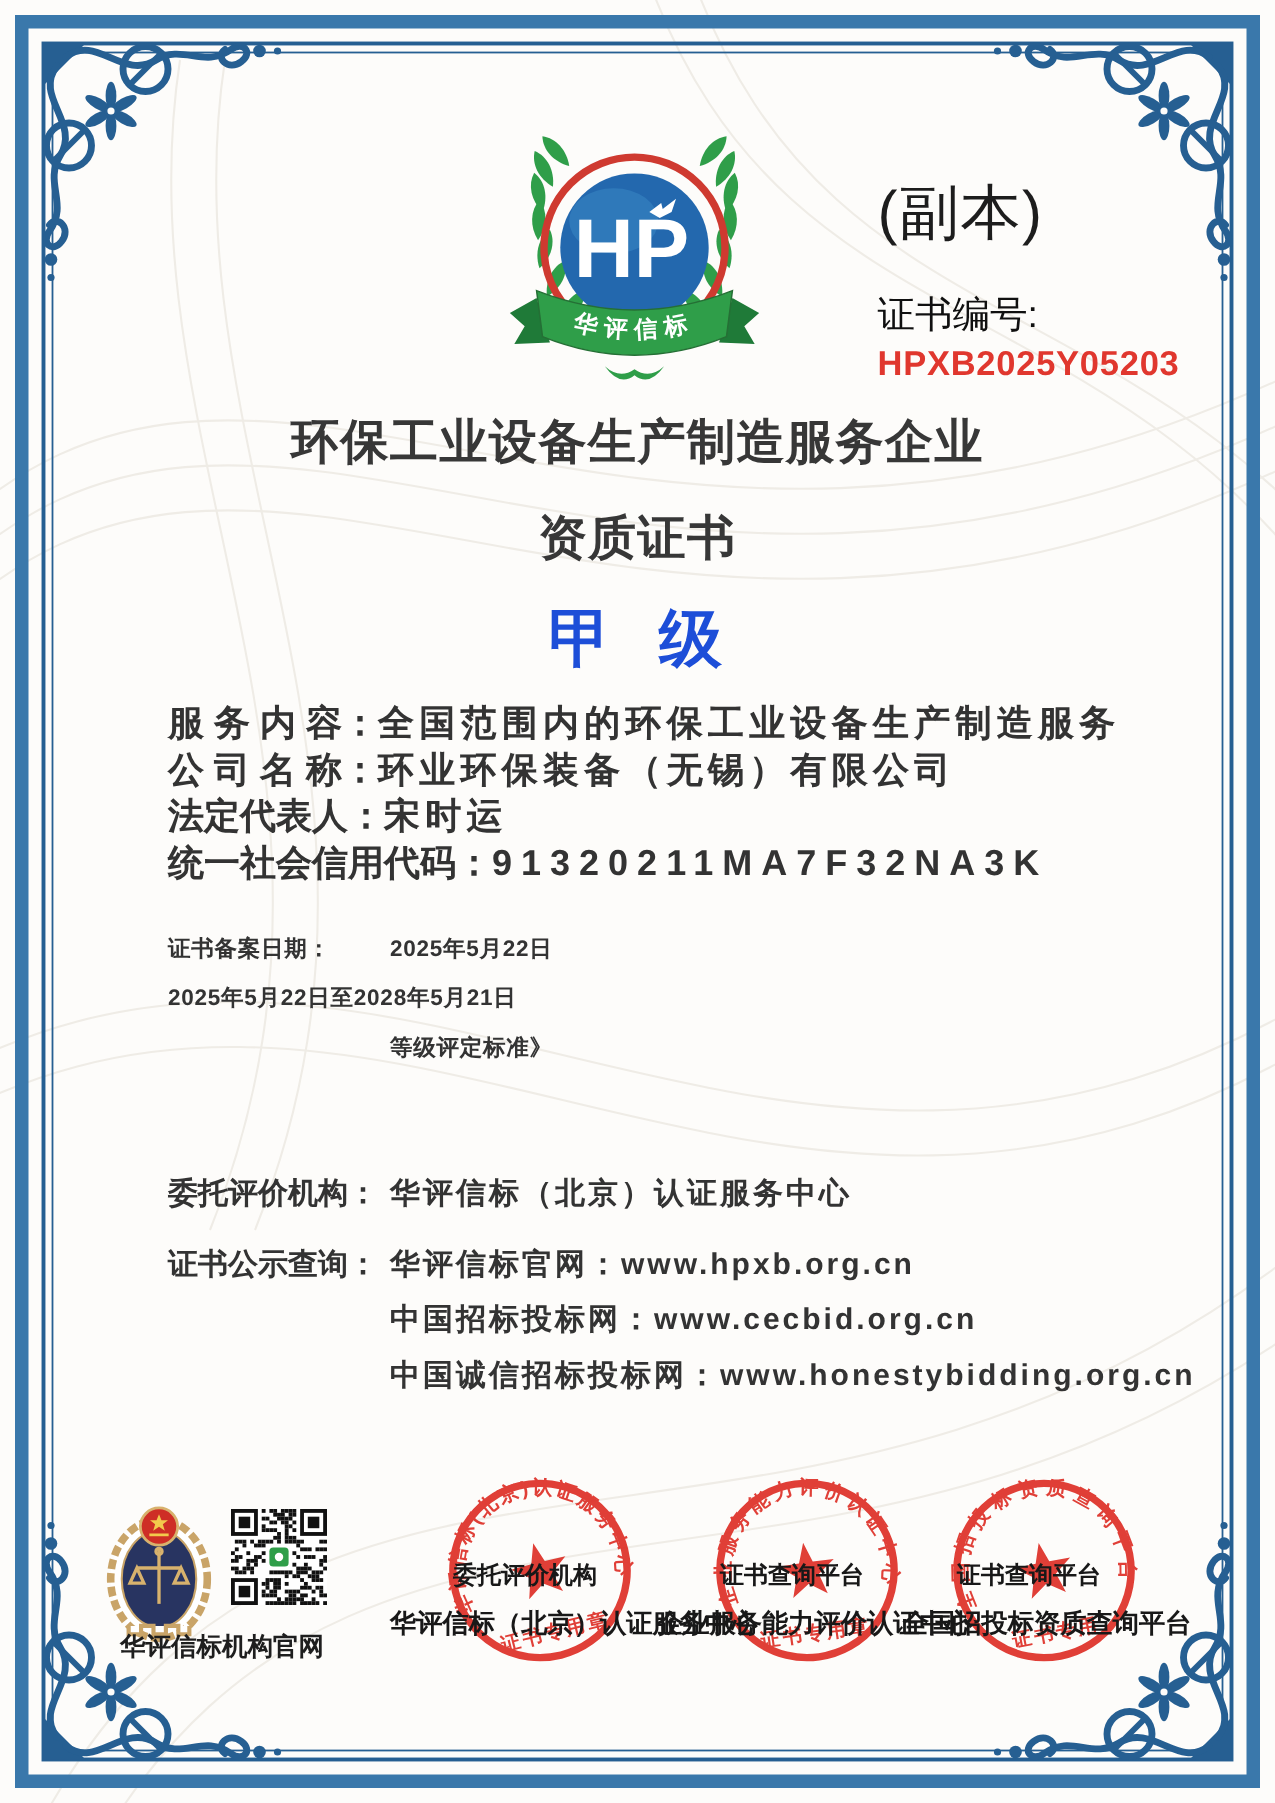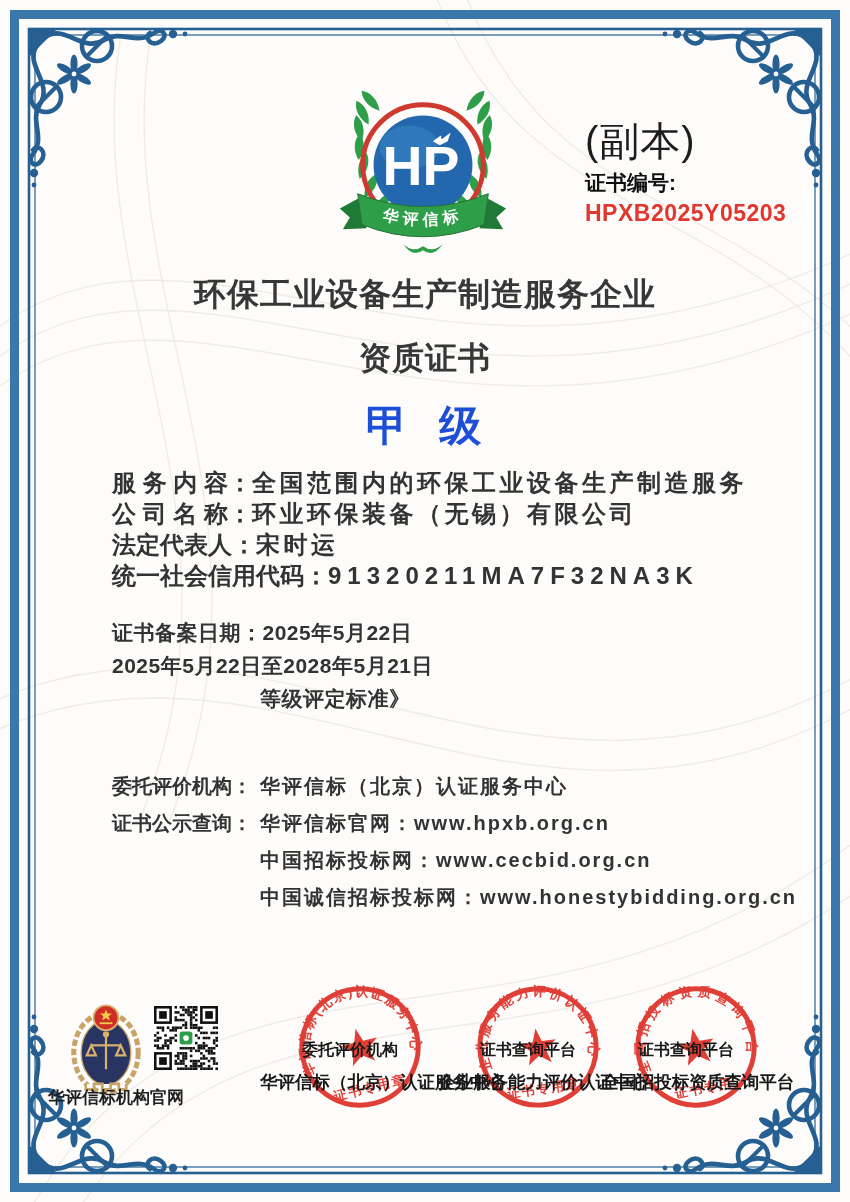--- a/index.html
+++ b/index.html
@@ -12,51 +12,51 @@
   .abs{position:absolute;}
   svg{display:block;}
   .bg-pattern{position:absolute;inset:0;z-index:1;}
   .frame{position:absolute;inset:0;z-index:5;pointer-events:none;}
   .content{position:absolute;inset:0;z-index:10;}
 
   
   .logo{left:328px;top:80px;width:190px;height:182px;}
   .copy-block{left:585px;top:114px;width:230px;}
   .copy-label{font-size:40px;font-weight:400;color:#1d1d1d;letter-spacing:1px;}
-  .certno-label{font-size:21px;font-weight:bold;color:#101010;}
+  .certno-label{margin-top:24px;font-size:25px;font-weight:normal;color:#101010;}
   .certno-value{margin-top:3px;font-size:23px;font-weight:bold;color:#e0372e;letter-spacing:0.5px;}
 
   
   .title{left:0;right:0;top:262px;text-align:center;font-size:32px;font-weight:900;
          color:#373737;line-height:64px;letter-spacing:1px;}
   .grade{left:0;right:0;top:398px;text-align:center;font-size:42px;font-weight:900;
          color:#1d4ed8;letter-spacing:3px;word-spacing:14px;}
 
   
   .block{left:112px;width:680px;}
   .row{display:flex;align-items:baseline;font-weight:bold;color:#333;}
   .lbl{flex:0 0 auto;white-space:pre;}
   .val{white-space:pre;}
   .info-block{top:467px;}
   .info-block .row{font-size:24px;line-height:31px;}
   .info-block .val{letter-spacing:3.5px;}
   .info-block .row.code .val{letter-spacing:6px;}
   .cert-block{top:616px;}
-  .cert-block .row{font-size:21px;line-height:33px;}
+  .cert-block .row{font-size:15px;line-height:33px;}
   .cert-block .lbl{min-width:148px;letter-spacing:0.5px;}
   .cert-block .val{letter-spacing:0.5px;}
   .query-block{top:768px;}
   .query-block .row{font-size:20px;line-height:37px;}
-  .query-block .lbl{min-width:148px;}
+  .query-block .lbl{min-width:148px;margin-top:10px;}
   .query-block .val{letter-spacing:2px;}
 
   
   .emblem{left:60px;top:998px;width:92px;height:102px;}
   .qr{left:154px;top:1006px;width:64px;height:64px;}
-  .qr-caption{left:48px;top:1086px;width:200px;
+  .qr-caption{left:48px;top:1086px;width:200px;text-align:center;
               font-size:17px;font-weight:bold;color:#1e1e1e;}
   .seal{width:128px;height:128px;opacity:0.9;transform-origin:50% 50%;z-index:11;}
   .seal-1{left:296px;top:983px;transform:rotate(-14deg);}
   .seal-2{left:474px;top:983px;transform:rotate(-8deg);}
   .seal-3{left:632px;top:983px;transform:rotate(-11deg);}
   .seal-caption{position:absolute;z-index:12;font-weight:bold;color:#181818;
                 text-align:center;white-space:nowrap;}
   .cap-row1{top:1040px;font-size:16px;width:100px;}
   .cap-row2{top:1070px;font-size:17.5px;width:200px;}
 </style>

